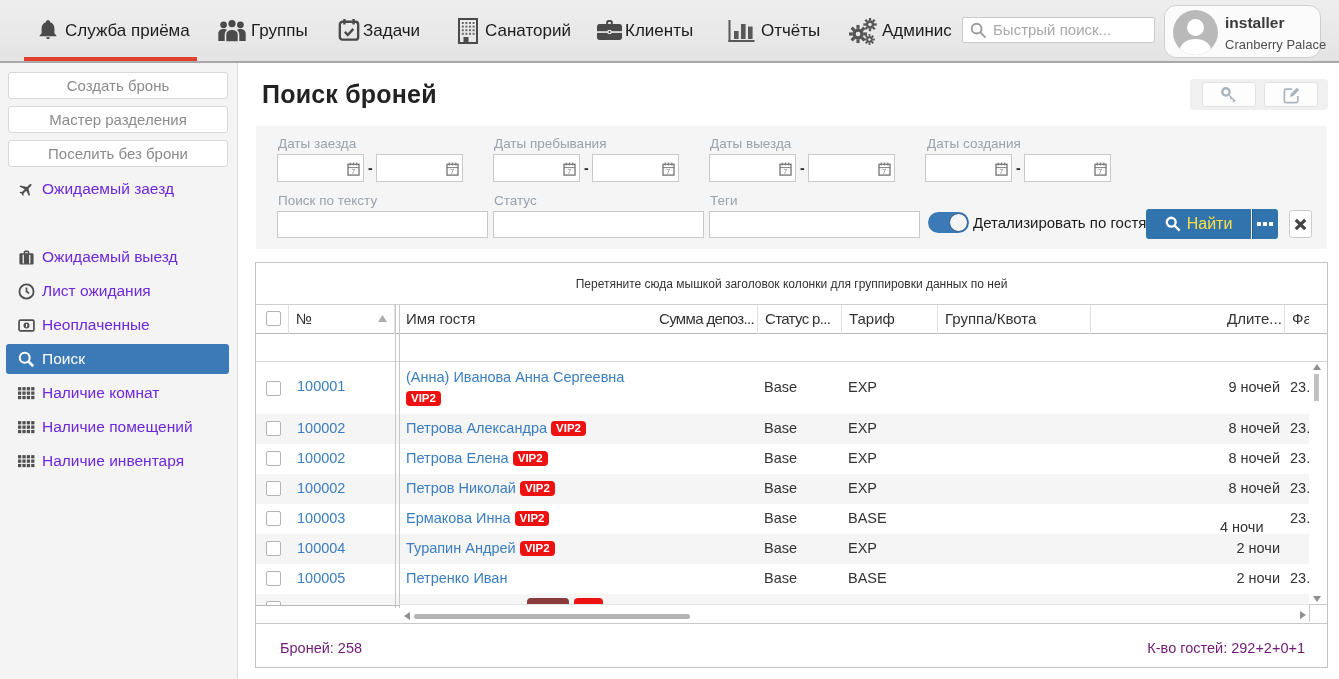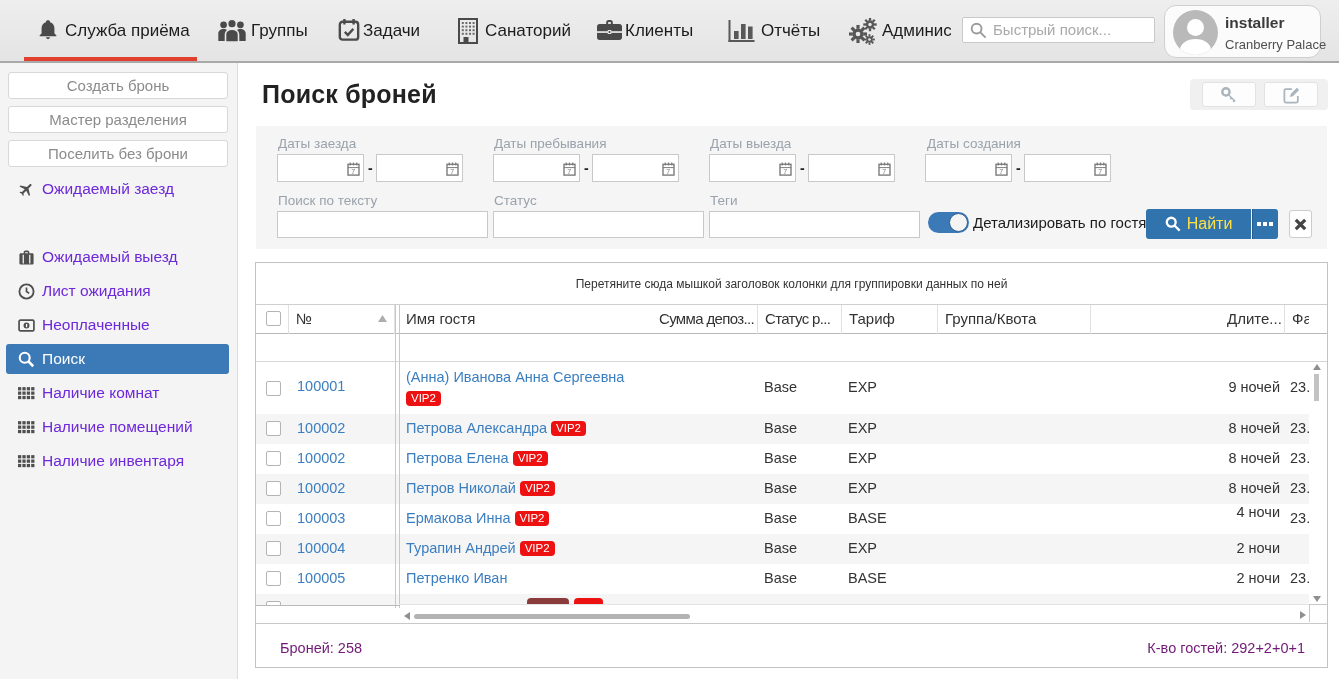--- a/index.html
+++ b/index.html
@@ -60,21 +60,21 @@
 #grouppanel { position:absolute; left:0; top:0; width:1071px; height:42px; border-bottom:1px solid #cfcfcf;
   font-size:12px; color:#333; text-align:center; line-height:42px; }
 #thead { position:absolute; left:0; top:42px; width:1071px; height:29px; border-bottom:1px solid #b8b8b8; }
 .th { position:absolute; top:0; height:29px; font-size:15px; color:#333; border-right:1px solid #e0e0e0; padding:5px 0 0 7px; white-space:nowrap; overflow:hidden;}
 #filterrow { position:absolute; left:0; top:71px; width:1071px; height:28px; border-bottom:1px solid #d6d6d6; }
 #datarows { position:absolute; left:0; top:99px; width:1053px; height:243px; overflow:hidden; }
 .row { position:absolute; left:0; width:1053px; height:30px; }
 .row.stripe { background:#f5f5f5; }
 .cell { position:absolute; font-size:14.5px; color:#333; white-space:nowrap; }
 .link { color:#3b7ec0; }
-.vip { display:inline-block; background:#ee1111; color:#fff; font-size:11.5px; font-weight:normal;
+.vip { display:inline-block; background:#ee1111; color:#fff; font-size:11.5px; font-weight:bold;
   border-radius:4px; padding:0 5px; height:15px; line-height:15px; vertical-align:1px;}
 .vip.dark { background:#8a3c3c; }
 .cb { position:absolute; left:10px; width:15px; height:15px; background:#fff; border:1px solid #b4b4b4; border-radius:2px; }
 .dsep { position:absolute; top:42px; width:1px; height:303px; background:#c8c8c8; }
 
 #hscroll { position:absolute; left:143px; top:341px; width:910px; height:19px; border-top:1px solid #e4e4e4;}
 #hthumb { position:absolute; left:15px; top:9px; width:276px; height:5px; background:#b3b3b3; border-radius:3px; }
 #corner { position:absolute; left:1053px; top:341px; width:18px; height:18px; border-left:1px solid #c8c8c8; border-top:1px solid #c8c8c8;}
 #vscroll { position:absolute; left:1057px; top:100px; width:8px; height:240px; }
 #vthumb { position:absolute; left:1px; top:11px; width:5px; height:27px; background:#c2c2c2; }
@@ -461,21 +461,21 @@
         <span class="cell" style="left:592px;top:6px">EXP</span>
         <span class="cell" style="left:964px;top:6px;width:60px;text-align:right">8 ночей</span>
         <span class="cell" style="left:1034px;top:6px">23.</span>
       </div>
       <div class="row" style="top:142px">
         <span class="cb" style="top:7px"></span>
         <span class="cell link" style="left:41px;top:6px">100003</span>
         <span class="cell link" style="left:150px;top:6px">Ермакова Инна <span class="vip">VIP2</span></span>
         <span class="cell" style="left:508px;top:6px">Base</span>
         <span class="cell" style="left:592px;top:6px">BASE</span>
-        <span class="cell" style="left:964px;top:0;width:60px;text-align:right">4 ночи</span>
+        <span class="cell" style="left:964px;top:15px;width:60px;text-align:left">4 ночи</span>
         <span class="cell" style="left:1034px;top:6px">23.</span>
       </div>
       <div class="row stripe" style="top:172px">
         <span class="cb" style="top:7px"></span>
         <span class="cell link" style="left:41px;top:6px">100004</span>
         <span class="cell link" style="left:150px;top:6px">Турапин Андрей <span class="vip">VIP2</span></span>
         <span class="cell" style="left:508px;top:6px">Base</span>
         <span class="cell" style="left:592px;top:6px">EXP</span>
         <span class="cell" style="left:964px;top:6px;width:60px;text-align:right">2 ночи</span>
       </div>

